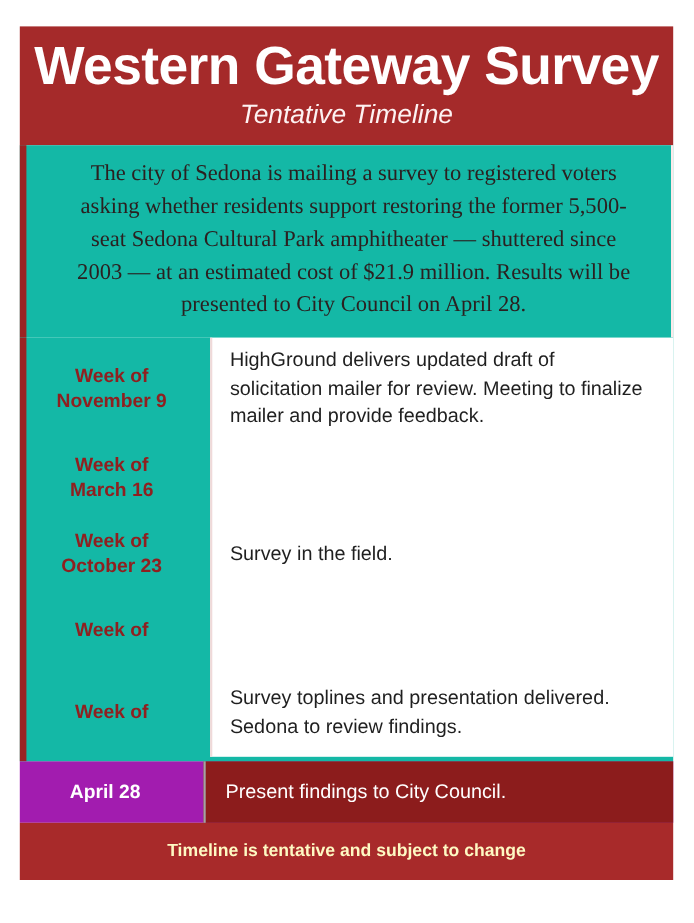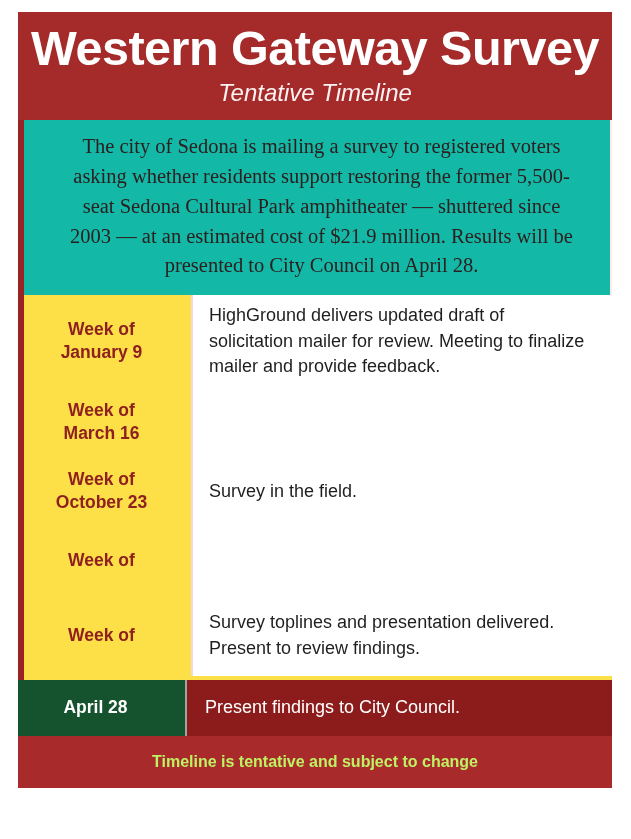--- a/index.html
+++ b/index.html
@@ -11,21 +11,21 @@
     width: 631px;
     height: 839px;
     overflow: hidden;
     font-family: "Liberation Sans", sans-serif;
     -webkit-font-smoothing: antialiased;
   }
 
   #infographic {
     position: absolute;
     left: 18px;
-    top: 12px;
+    top: 24px;
     width: 594px;
     height: 815px;
     background: #ffffff;
     box-sizing: border-box;
   }
 
   
   .header {
     background: #a52a2a;
     padding: 12px 4px 14px 4px;
@@ -68,21 +68,21 @@
     font-family: "Liberation Serif", serif;
     font-size: 20.5px;
     line-height: 1.45;
     color: #2b2020;
     text-align: center;
   }
 
   
   .timeline {
     position: relative;
-    background: #fde047;
+    background: #14b8a6;
     border-left: 6px solid #9b2323;
     box-sizing: border-box;
     width: 100%;
     padding-bottom: 4px;
   }
   .rows {
     position: relative;
     display: flex;
     flex-direction: column;
   }
@@ -127,21 +127,21 @@
   .row-r2 { height: 69px; }
   .row-r3 { height: 70px; }
   .row-r4 { height: 80px; }
 
   
   .final-row {
     display: flex;
     align-items: center;
     width: 100%;
     height: 56px;
-    background: #14532d;
+    background: #a21caf;
     box-sizing: border-box;
   }
   .final-date {
     flex: 0 0 167px;
     box-sizing: border-box;
     padding: 0 16px 0 4px;
     text-align: center;
     color: #ffffff;
     font-weight: bold;
     font-size: 17.5px;
@@ -165,21 +165,21 @@
   .footer {
     width: 100%;
     height: 52px;
     background: #a82a2a;
     display: flex;
     align-items: center;
     justify-content: center;
     box-sizing: border-box;
   }
   .footer-text {
-    color: #bef264;
+    color: #fef9c3;
     font-family: "Liberation Sans", sans-serif;
     font-weight: bold;
     font-size: 16px;
     text-align: left;
   }
 </style>
 </head>
 <body>
 
 <div id="infographic">
@@ -193,21 +193,21 @@
     <p class="intro-text">The city of Sedona is mailing a survey to registered voters asking whether residents support restoring the former 5,500-seat Sedona Cultural Park amphitheater — shuttered since 2003 — at an estimated cost of $21.9 million. Results will be presented to City Council on April 28.</p>
   </div>
 
   <div class="timeline">
     <div class="rows">
       <div class="white-panel"></div>
 
       <div class="row row-r0">
         <div class="row-date">
           <div>Week of</div>
-          <div>January 9</div>
+          <div>November 9</div>
         </div>
         <div class="row-desc">HighGround delivers updated draft of solicitation mailer for review. Meeting to finalize mailer and provide feedback.</div>
       </div>
 
       <div class="row row-r1">
         <div class="row-date">
           <div>Week of</div>
           <div>March 16</div>
         </div>
       </div>
@@ -223,21 +223,21 @@
       <div class="row row-r3">
         <div class="row-date">
           <div>Week of</div>
         </div>
       </div>
 
       <div class="row row-r4">
         <div class="row-date">
           <div>Week of</div>
         </div>
-        <div class="row-desc">Survey toplines and presentation delivered. Present to review findings.</div>
+        <div class="row-desc">Survey toplines and presentation delivered. Sedona to review findings.</div>
       </div>
     </div>
   </div>
 
   <div class="final-row">
     <div class="final-date">April 28</div>
     <div class="final-desc">Present findings to City Council.</div>
   </div>
 
   <div class="footer">

